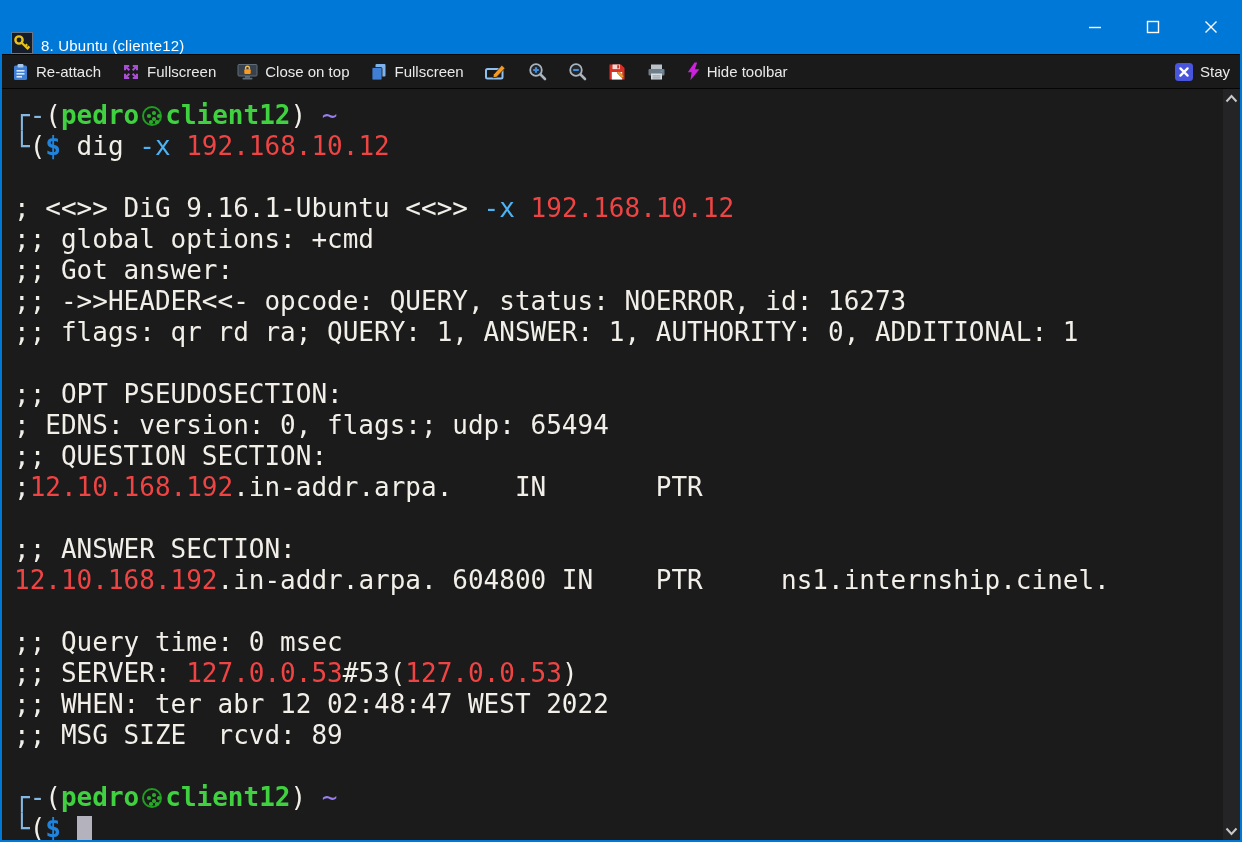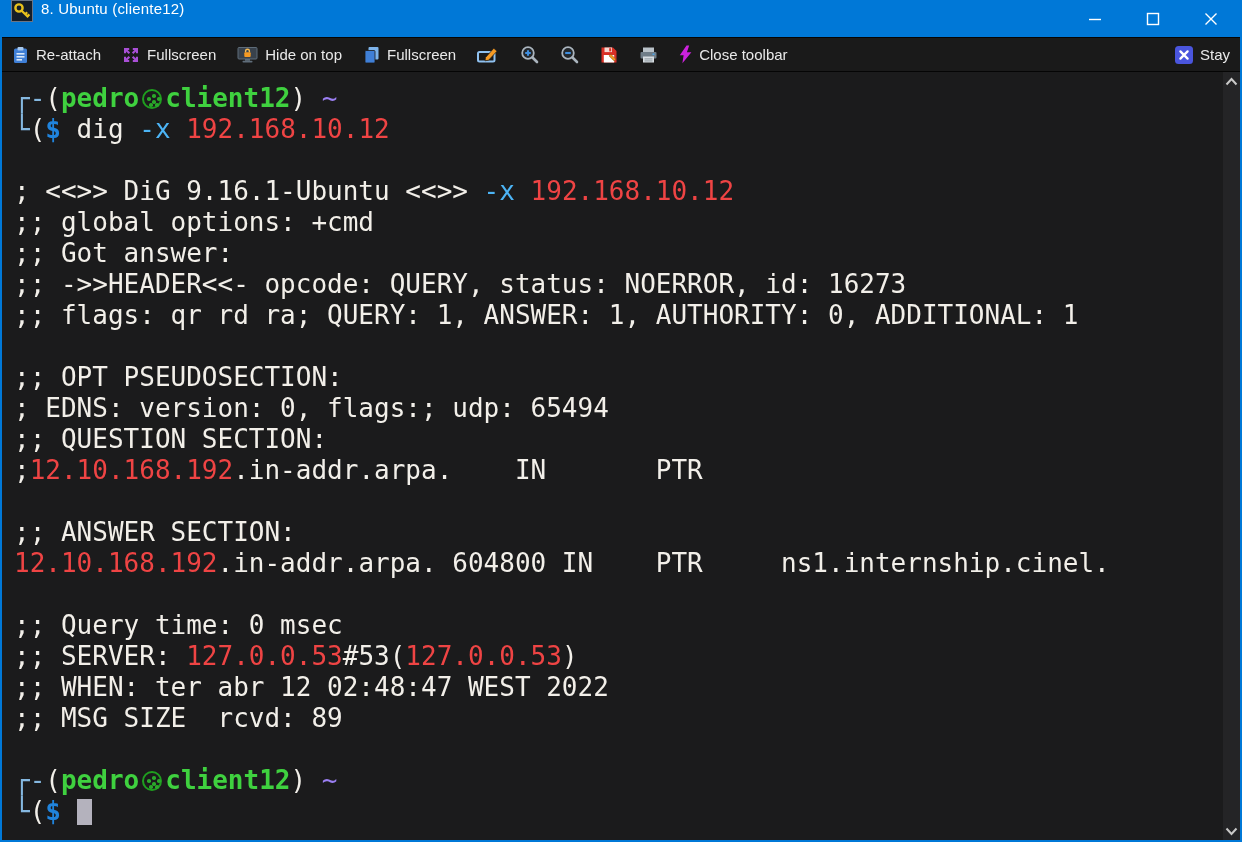--- a/index.html
+++ b/index.html
@@ -4,21 +4,21 @@
 <title>8. Ubuntu (cliente12)</title>
 <style>
   * { margin:0; padding:0; box-sizing:border-box; }
   html,body { width:1242px; height:842px; overflow:hidden; background:#000; }
   body { font-family:"Liberation Sans", sans-serif; }
 
   .window { width:1242px; height:842px; display:flex; flex-direction:column;
             border-left:2px solid #0078d7; border-right:2px solid #0078d7; border-bottom:2px solid #0078d7; }
 
   
-  .titlebar { height:37px; background:#0078d7; display:flex; align-items:flex-start; flex:0 0 auto; }
+  .titlebar { height:54px; background:#0078d7; display:flex; align-items:flex-end; flex:0 0 auto; }
   .app-icon { width:22px; height:22px; margin-left:9px; display:flex; }
   .title-text { color:#ffffff; font-size:15px; margin-left:8px; letter-spacing:.2px; }
   .tb-controls { margin-left:auto; display:flex; height:100%; }
   .ctl { width:58px; height:100%; display:flex; align-items:center; justify-content:center; cursor:default; }
 
   
   .toolbar { height:35px; background:#1a1a1a; border-top:1px solid #050505; border-bottom:1px solid #050505;
              display:flex; align-items:center; padding:0 10px; gap:21px; flex:0 0 auto; }
   .tbi { display:flex; align-items:center; gap:7px; color:#e9e9e9; font-size:15px; cursor:default; white-space:nowrap; }
   .tbi svg { display:block; }
@@ -109,21 +109,21 @@
     </div>
 
     <div class="tbi">
       <svg width="21" height="18" viewBox="0 0 21 18">
         <rect x="1" y="1.5" width="19" height="11.5" rx="1" fill="#39424c" stroke="#5f6d7a"></rect>
         <rect x="8" y="13" width="5" height="1.8" fill="#5f6d7a"></rect>
         <rect x="5.5" y="14.8" width="10" height="1.8" rx="0.8" fill="#5f6d7a"></rect>
         <path d="M8.6 6.5 v-1.3 a1.9 1.9 0 0 1 3.8 0 v1.3" fill="none" stroke="#f5bb55" stroke-width="1.4"></path>
         <rect x="7.3" y="6.3" width="6.4" height="4.6" rx="0.9" fill="#f59a23"></rect>
       </svg>
-      <span>Hide on top</span>
+      <span>Close on top</span>
     </div>
 
     <div class="tbi">
       <svg width="17" height="18" viewBox="0 0 17 18">
         <rect x="5.5" y="1" width="10" height="12.5" rx="1" fill="#7db3ea"></rect>
         <rect x="2" y="4.5" width="10" height="12.5" rx="1" fill="#3f7fd6" stroke="#1a1a1a" stroke-width="0.8"></rect>
       </svg>
       <span>Fullscreen</span>
     </div>
 
@@ -168,21 +168,21 @@
         <rect x="4" y="10.5" width="11" height="6" fill="#d7dde2"></rect>
         <rect x="5.5" y="12.3" width="8" height="1.2" fill="#99a3aa"></rect>
         <rect x="5.5" y="14.3" width="8" height="1.2" fill="#99a3aa"></rect>
       </svg>
     </div>
 
     <div class="tbi">
       <svg width="13" height="19" viewBox="0 0 13 19">
         <path d="M7.5 0.5 L0.8 10.2 H4.6 L3.4 18.2 L12.4 7.2 H7.9 L10.2 0.5 Z" fill="#cc22dd"></path>
       </svg>
-      <span>Close toolbar</span>
+      <span>Hide toolbar</span>
     </div>
 
     <div class="tb-spacer"></div>
 
     <div class="tbi">
       <svg width="18" height="18" viewBox="0 0 18 18">
         <rect width="18" height="18" rx="3.5" fill="#4a55dd"></rect>
         <path d="M5.4 5.4 L12.6 12.6 M12.6 5.4 L5.4 12.6" stroke="#ffffff" stroke-width="2.3" stroke-linecap="round"></path>
       </svg>
       <span>Stay</span>

